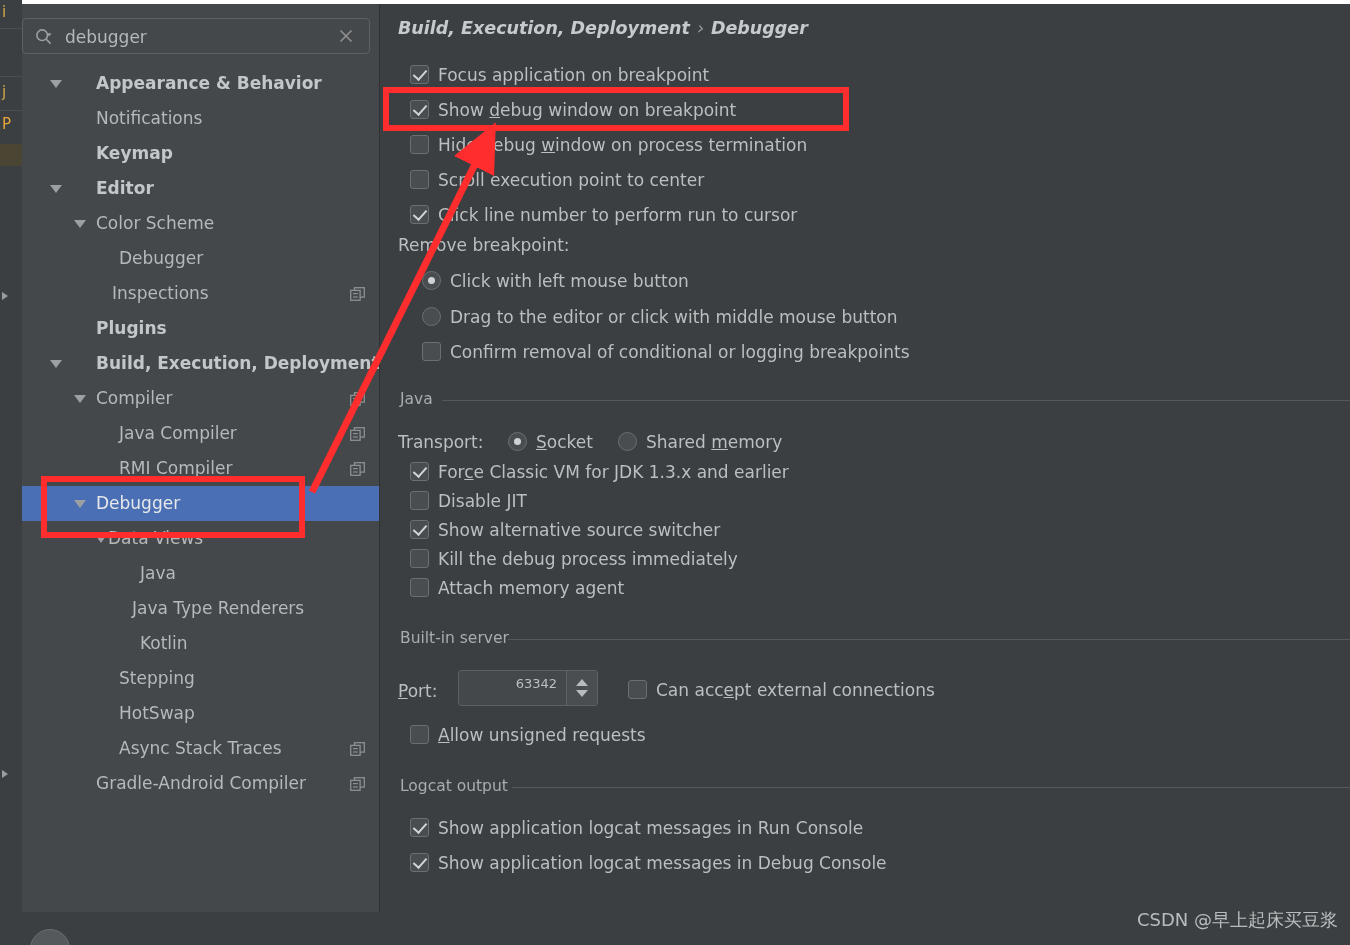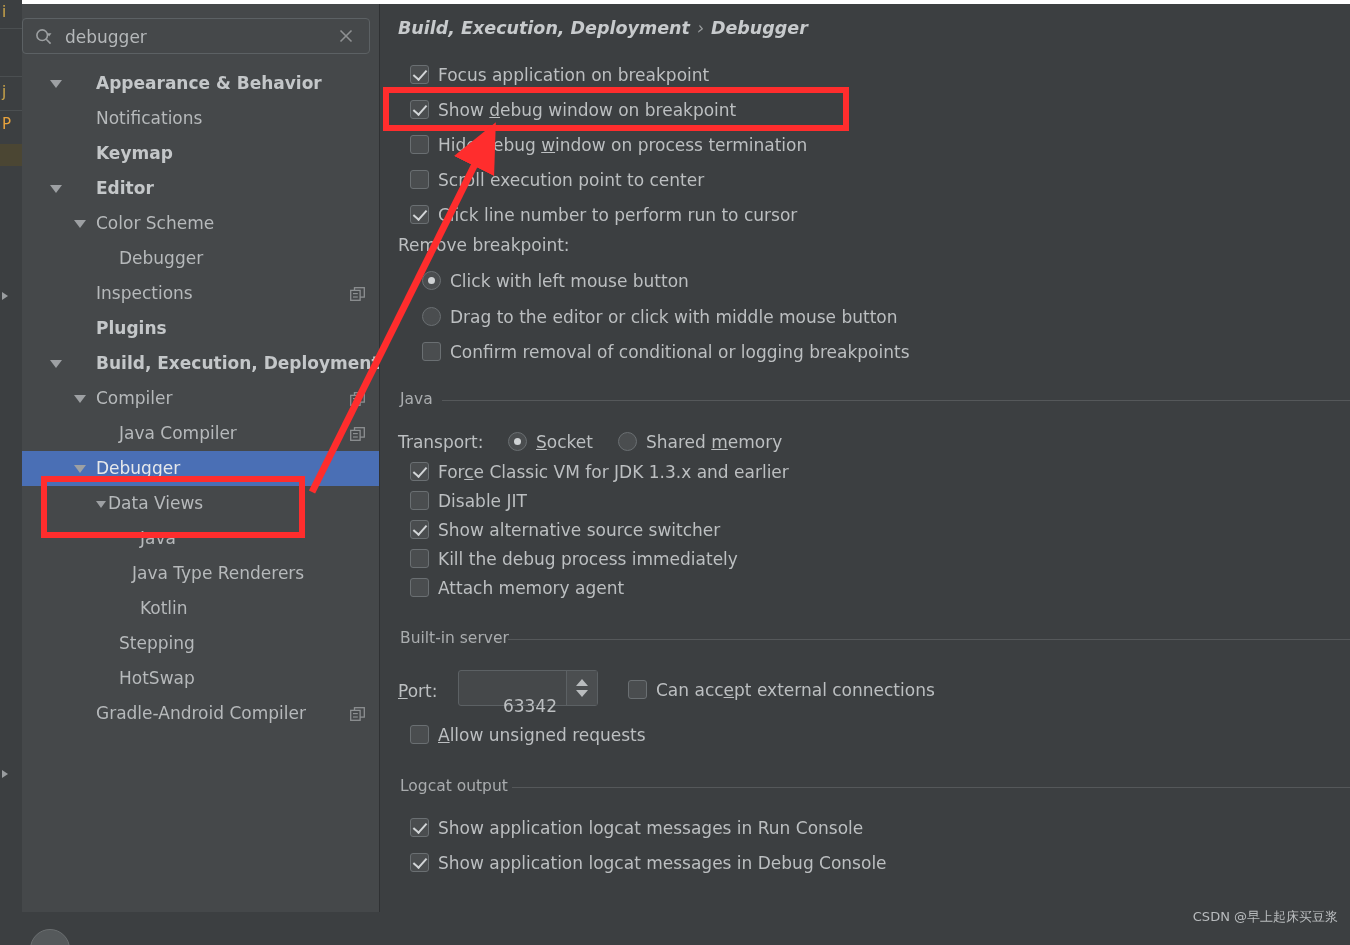--- a/index.html
+++ b/index.html
@@ -63,35 +63,35 @@
   .rb.on:after{content:"";position:absolute;left:5px;top:5px;width:7px;height:7px;border-radius:50%;background:#cfd2d4;}
 
   .plain{position:absolute;font-size:17px;color:#bcbfc1;white-space:nowrap;}
 
   .sect{position:absolute;left:20px;right:0;height:20px;}
   .sect .nm{position:absolute;left:0;top:0;font-size:15.5px;color:#a9acae;background:#3c3f41;padding-right:8px;}
   .sect .line{position:absolute;top:10px;height:1px;background:#55585a;}
 
   
   .spin{position:absolute;box-sizing:border-box;border:1px solid #5c6164;background:#45484a;border-radius:3px;}
-  .spin-val{position:absolute;right:40px;top:5px;font-size:17px;color:#bcbfc1;margin-top:20px;}
+  .spin-val{position:absolute;right:40px;top:5px;font-size:13px;color:#bcbfc1;}
   .spin-btns{position:absolute;right:0;top:0;bottom:0;width:30px;border-left:1px solid #5c6164;background:#4b4e50;}
   .spin-up,.spin-dn{position:absolute;left:9px;width:0;height:0;border-left:6px solid transparent;border-right:6px solid transparent;}
   .spin-up{top:8px;border-bottom:7px solid #b9bcbe;}
   .spin-dn{bottom:8px;border-top:7px solid #b9bcbe;}
 
   
   .redbox{position:absolute;border:6px solid #ff2d2d;box-sizing:border-box;pointer-events:none;}
   .arrow-svg{position:absolute;left:0;top:0;width:1350px;height:945px;pointer-events:none;}
 
   
   .dlg-bottom{position:absolute;left:22px;top:912px;width:1328px;height:33px;background:#3c3f41;}
   .help-btn{position:absolute;left:30px;top:929px;width:38px;height:38px;border-radius:50%;
      background:#55595b;border:1px solid #6a6e70;}
-  .watermark{position:absolute;right:12px;top:908px;font-size:13px;color:#b9bcbe;white-space:nowrap;}
+  .watermark{position:absolute;right:12px;top:908px;font-size:18px;color:#b9bcbe;white-space:nowrap;}
 </style>
 </head>
 <body>
 
 <div id="root">
 
   <div class="ide-strip">
     <div class="ide-sep" style="top:28px"></div>
     <div class="ide-sep" style="top:76px"></div>
     <div class="ide-sep" style="top:110px"></div>
@@ -139,21 +139,21 @@
             <span class="tlabel b" style="left:50px">Editor</span>
           </div>
           <div class="trow">
             <div class="tri" style="left:52px"></div>
             <span class="tlabel" style="left:74px">Color Scheme</span>
           </div>
           <div class="trow">
             <span class="tlabel" style="left:97px">Debugger</span>
           </div>
           <div class="trow">
-            <span class="tlabel" style="left:74px">Inspections</span>
+            <span class="tlabel" style="left:90px">Inspections</span>
             <svg class="copy-icon" viewBox="0 0 15 14">
               <rect x="4.5" y="0.7" width="9.8" height="9.4" fill="none" stroke="#8d9092" stroke-width="1.3"></rect>
               <rect x="0.7" y="3.4" width="9.4" height="9.9" fill="#45484a" stroke="#8d9092" stroke-width="1.3"></rect>
               <line x1="3" y1="6.6" x2="7.8" y2="6.6" stroke="#8d9092" stroke-width="1.2"></line>
               <line x1="3" y1="10" x2="7.8" y2="10" stroke="#8d9092" stroke-width="1.2"></line>
             </svg>
           </div>
           <div class="trow">
             <span class="tlabel b" style="left:50px">Plugins</span>
           </div>
@@ -166,20 +166,29 @@
             <span class="tlabel" style="left:74px">Compiler</span>
             <svg class="copy-icon" viewBox="0 0 15 14">
               <rect x="4.5" y="0.7" width="9.8" height="9.4" fill="none" stroke="#8d9092" stroke-width="1.3"></rect>
               <rect x="0.7" y="3.4" width="9.4" height="9.9" fill="#45484a" stroke="#8d9092" stroke-width="1.3"></rect>
               <line x1="3" y1="6.6" x2="7.8" y2="6.6" stroke="#8d9092" stroke-width="1.2"></line>
               <line x1="3" y1="10" x2="7.8" y2="10" stroke="#8d9092" stroke-width="1.2"></line>
             </svg>
           </div>
           <div class="trow">
             <span class="tlabel" style="left:97px">Java Compiler</span>
+            <svg class="copy-icon" viewBox="0 0 15 14">
+              <rect x="4.5" y="0.7" width="9.8" height="9.4" fill="none" stroke="#8d9092" stroke-width="1.3"></rect>
+              <rect x="0.7" y="3.4" width="9.4" height="9.9" fill="#45484a" stroke="#8d9092" stroke-width="1.3"></rect>
+              <line x1="3" y1="6.6" x2="7.8" y2="6.6" stroke="#8d9092" stroke-width="1.2"></line>
+              <line x1="3" y1="10" x2="7.8" y2="10" stroke="#8d9092" stroke-width="1.2"></line>
+            </svg>
+          </div>
+          <div class="trow">
+            <span class="tlabel" style="left:97px">RMI Compiler</span>
             <svg class="copy-icon" viewBox="0 0 15 14">
               <rect x="4.5" y="0.7" width="9.8" height="9.4" fill="none" stroke="#8d9092" stroke-width="1.3"></rect>
               <rect x="0.7" y="3.4" width="9.4" height="9.9" fill="#45484a" stroke="#8d9092" stroke-width="1.3"></rect>
               <line x1="3" y1="6.6" x2="7.8" y2="6.6" stroke="#8d9092" stroke-width="1.2"></line>
               <line x1="3" y1="10" x2="7.8" y2="10" stroke="#8d9092" stroke-width="1.2"></line>
             </svg>
           </div>
           <div class="trow sel">
             <div class="tri" style="left:52px"></div>
             <span class="tlabel sel" style="left:74px">Debugger</span>
@@ -195,20 +204,29 @@
             <span class="tlabel" style="left:110px">Java Type Renderers</span>
           </div>
           <div class="trow">
             <span class="tlabel" style="left:118px">Kotlin</span>
           </div>
           <div class="trow">
             <span class="tlabel" style="left:97px">Stepping</span>
           </div>
           <div class="trow">
             <span class="tlabel" style="left:97px">HotSwap</span>
+          </div>
+          <div class="trow">
+            <span class="tlabel" style="left:97px">Async Stack Traces</span>
+            <svg class="copy-icon" viewBox="0 0 15 14">
+              <rect x="4.5" y="0.7" width="9.8" height="9.4" fill="none" stroke="#8d9092" stroke-width="1.3"></rect>
+              <rect x="0.7" y="3.4" width="9.4" height="9.9" fill="#45484a" stroke="#8d9092" stroke-width="1.3"></rect>
+              <line x1="3" y1="6.6" x2="7.8" y2="6.6" stroke="#8d9092" stroke-width="1.2"></line>
+              <line x1="3" y1="10" x2="7.8" y2="10" stroke="#8d9092" stroke-width="1.2"></line>
+            </svg>
           </div>
           <div class="trow">
             <span class="tlabel" style="left:74px">Gradle-Android Compiler</span>
             <svg class="copy-icon" viewBox="0 0 15 14">
               <rect x="4.5" y="0.7" width="9.8" height="9.4" fill="none" stroke="#8d9092" stroke-width="1.3"></rect>
               <rect x="0.7" y="3.4" width="9.4" height="9.9" fill="#45484a" stroke="#8d9092" stroke-width="1.3"></rect>
               <line x1="3" y1="6.6" x2="7.8" y2="6.6" stroke="#8d9092" stroke-width="1.2"></line>
               <line x1="3" y1="10" x2="7.8" y2="10" stroke="#8d9092" stroke-width="1.2"></line>
             </svg>
           </div>

